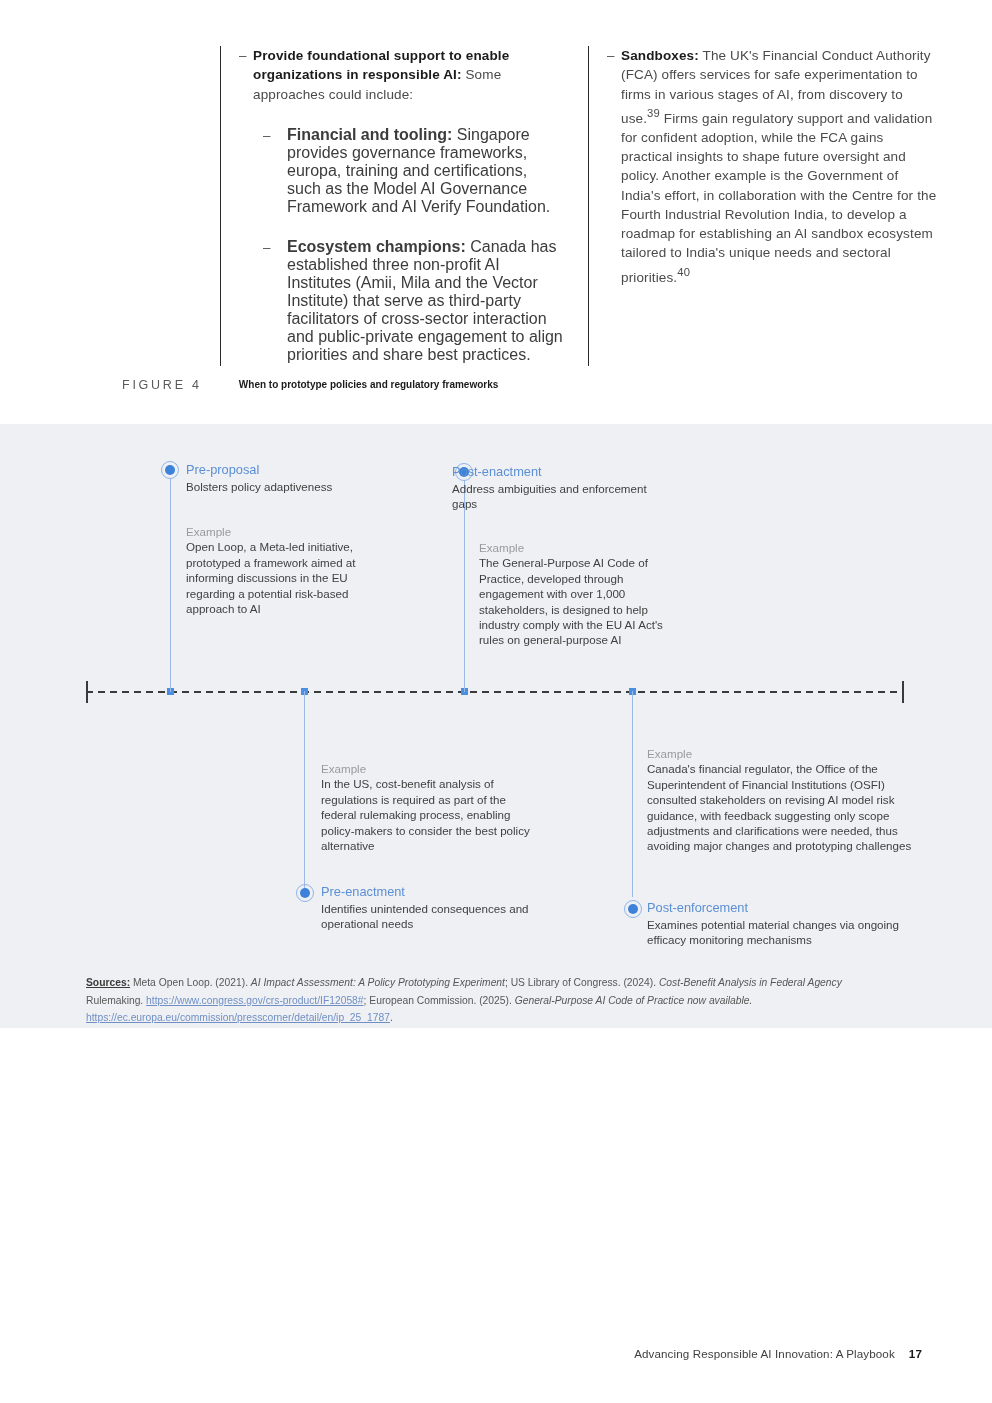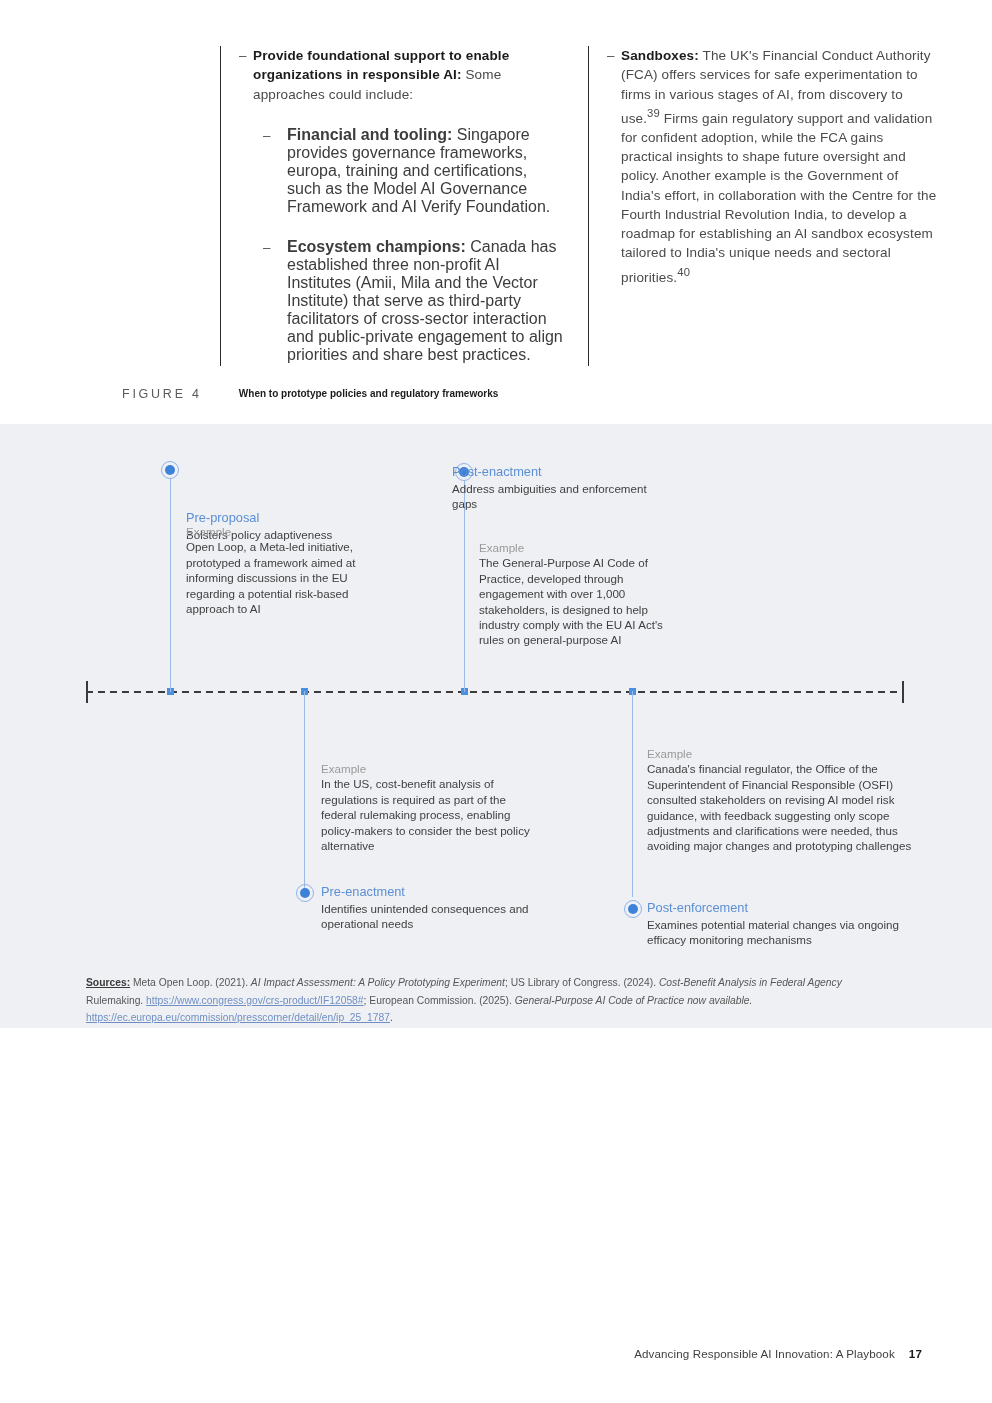--- a/index.html
+++ b/index.html
@@ -68,21 +68,21 @@
     width: 14px;
     color: #4a4a4a;
     font-size: 13.5px;
     line-height: 19.3px;
   }
   .sub-block .btext { margin-left: 24px; }
 
   
   .fig-caption {
     position: absolute;
-    top: 381px;
+    top: 372px;
     left: 122px;
     display: flex;
     align-items: center;
     height: 26px;
   }
   .fig-label {
     font-size: 12.5px;
     letter-spacing: 0.22em;
     color: #5a5a5a;
     line-height: 26px;
@@ -280,21 +280,21 @@
 <div class="axis-marker" style="left:301px;"></div>
 <div class="axis-marker" style="left:461px;"></div>
 <div class="axis-marker" style="left:629px;"></div>
 
 <div class="connector" style="left:170px; top:478px; height:214px;"></div>
 <div class="connector" style="left:304px; top:691px; height:206px;"></div>
 <div class="connector" style="left:464px; top:480px; height:212px;"></div>
 <div class="connector" style="left:632px; top:691px; height:206px;"></div>
 
 <div class="node-dot" style="left:161px; top:461px;"></div>
-<div class="node" style="left:186px; top:462px; width:230px;margin-top:48px;">
+<div class="node" style="left:186px; top:462px; width:230px;">
   <div class="node-title">Pre-proposal</div>
   <div class="node-sub">Bolsters policy adaptiveness</div>
 </div>
 <div class="example" style="left:186px; top:524px; width:210px;">
   <div class="example-label">Example</div>
   <div class="example-body">Open Loop, a Meta-led initiative, prototyped a framework aimed at informing discussions in the EU regarding a potential risk-based approach to AI</div>
 </div>
 
 <div class="node-dot" style="left:455px; top:463px;"></div>
 <div class="node" style="left:452px; top:464px; width:220px;">
@@ -311,21 +311,21 @@
   <div class="example-body">In the US, cost-benefit analysis of regulations is required as part of the federal rulemaking process, enabling policy-makers to consider the best policy alternative</div>
 </div>
 <div class="node-dot" style="left:296px; top:884px;"></div>
 <div class="node" style="left:321px; top:884px; width:230px;">
   <div class="node-title">Pre-enactment</div>
   <div class="node-sub">Identifies unintended consequences and operational needs</div>
 </div>
 
 <div class="example" style="left:647px; top:746px; width:270px;">
   <div class="example-label">Example</div>
-  <div class="example-body">Canada's financial regulator, the Office of the Superintendent of Financial Responsible (OSFI) consulted stakeholders on revising AI model risk guidance, with feedback suggesting only scope adjustments and clarifications were needed, thus avoiding major changes and prototyping challenges</div>
+  <div class="example-body">Canada's financial regulator, the Office of the Superintendent of Financial Institutions (OSFI) consulted stakeholders on revising AI model risk guidance, with feedback suggesting only scope adjustments and clarifications were needed, thus avoiding major changes and prototyping challenges</div>
 </div>
 <div class="node-dot" style="left:624px; top:900px;"></div>
 <div class="node" style="left:647px; top:900px; width:270px;">
   <div class="node-title">Post-enforcement</div>
   <div class="node-sub">Examines potential material changes via ongoing efficacy monitoring mechanisms</div>
 </div>
 
 <div class="sources">
   <b>Sources:</b><span> Meta Open Loop. (2021). </span><i>AI Impact Assessment: A Policy Prototyping Experiment</i><span>; US Library of Congress. (2024). </span><i>Cost-Benefit Analysis in Federal Agency</i><span> Rulemaking. </span><a href="#">https://www.congress.gov/crs-product/IF12058#</a><span>; European Commission. (2025). </span><i>General-Purpose AI Code of Practice now available.</i><span> </span><a href="#">https://ec.europa.eu/commission/presscorner/detail/en/ip_25_1787</a><span>.</span>
 </div>

